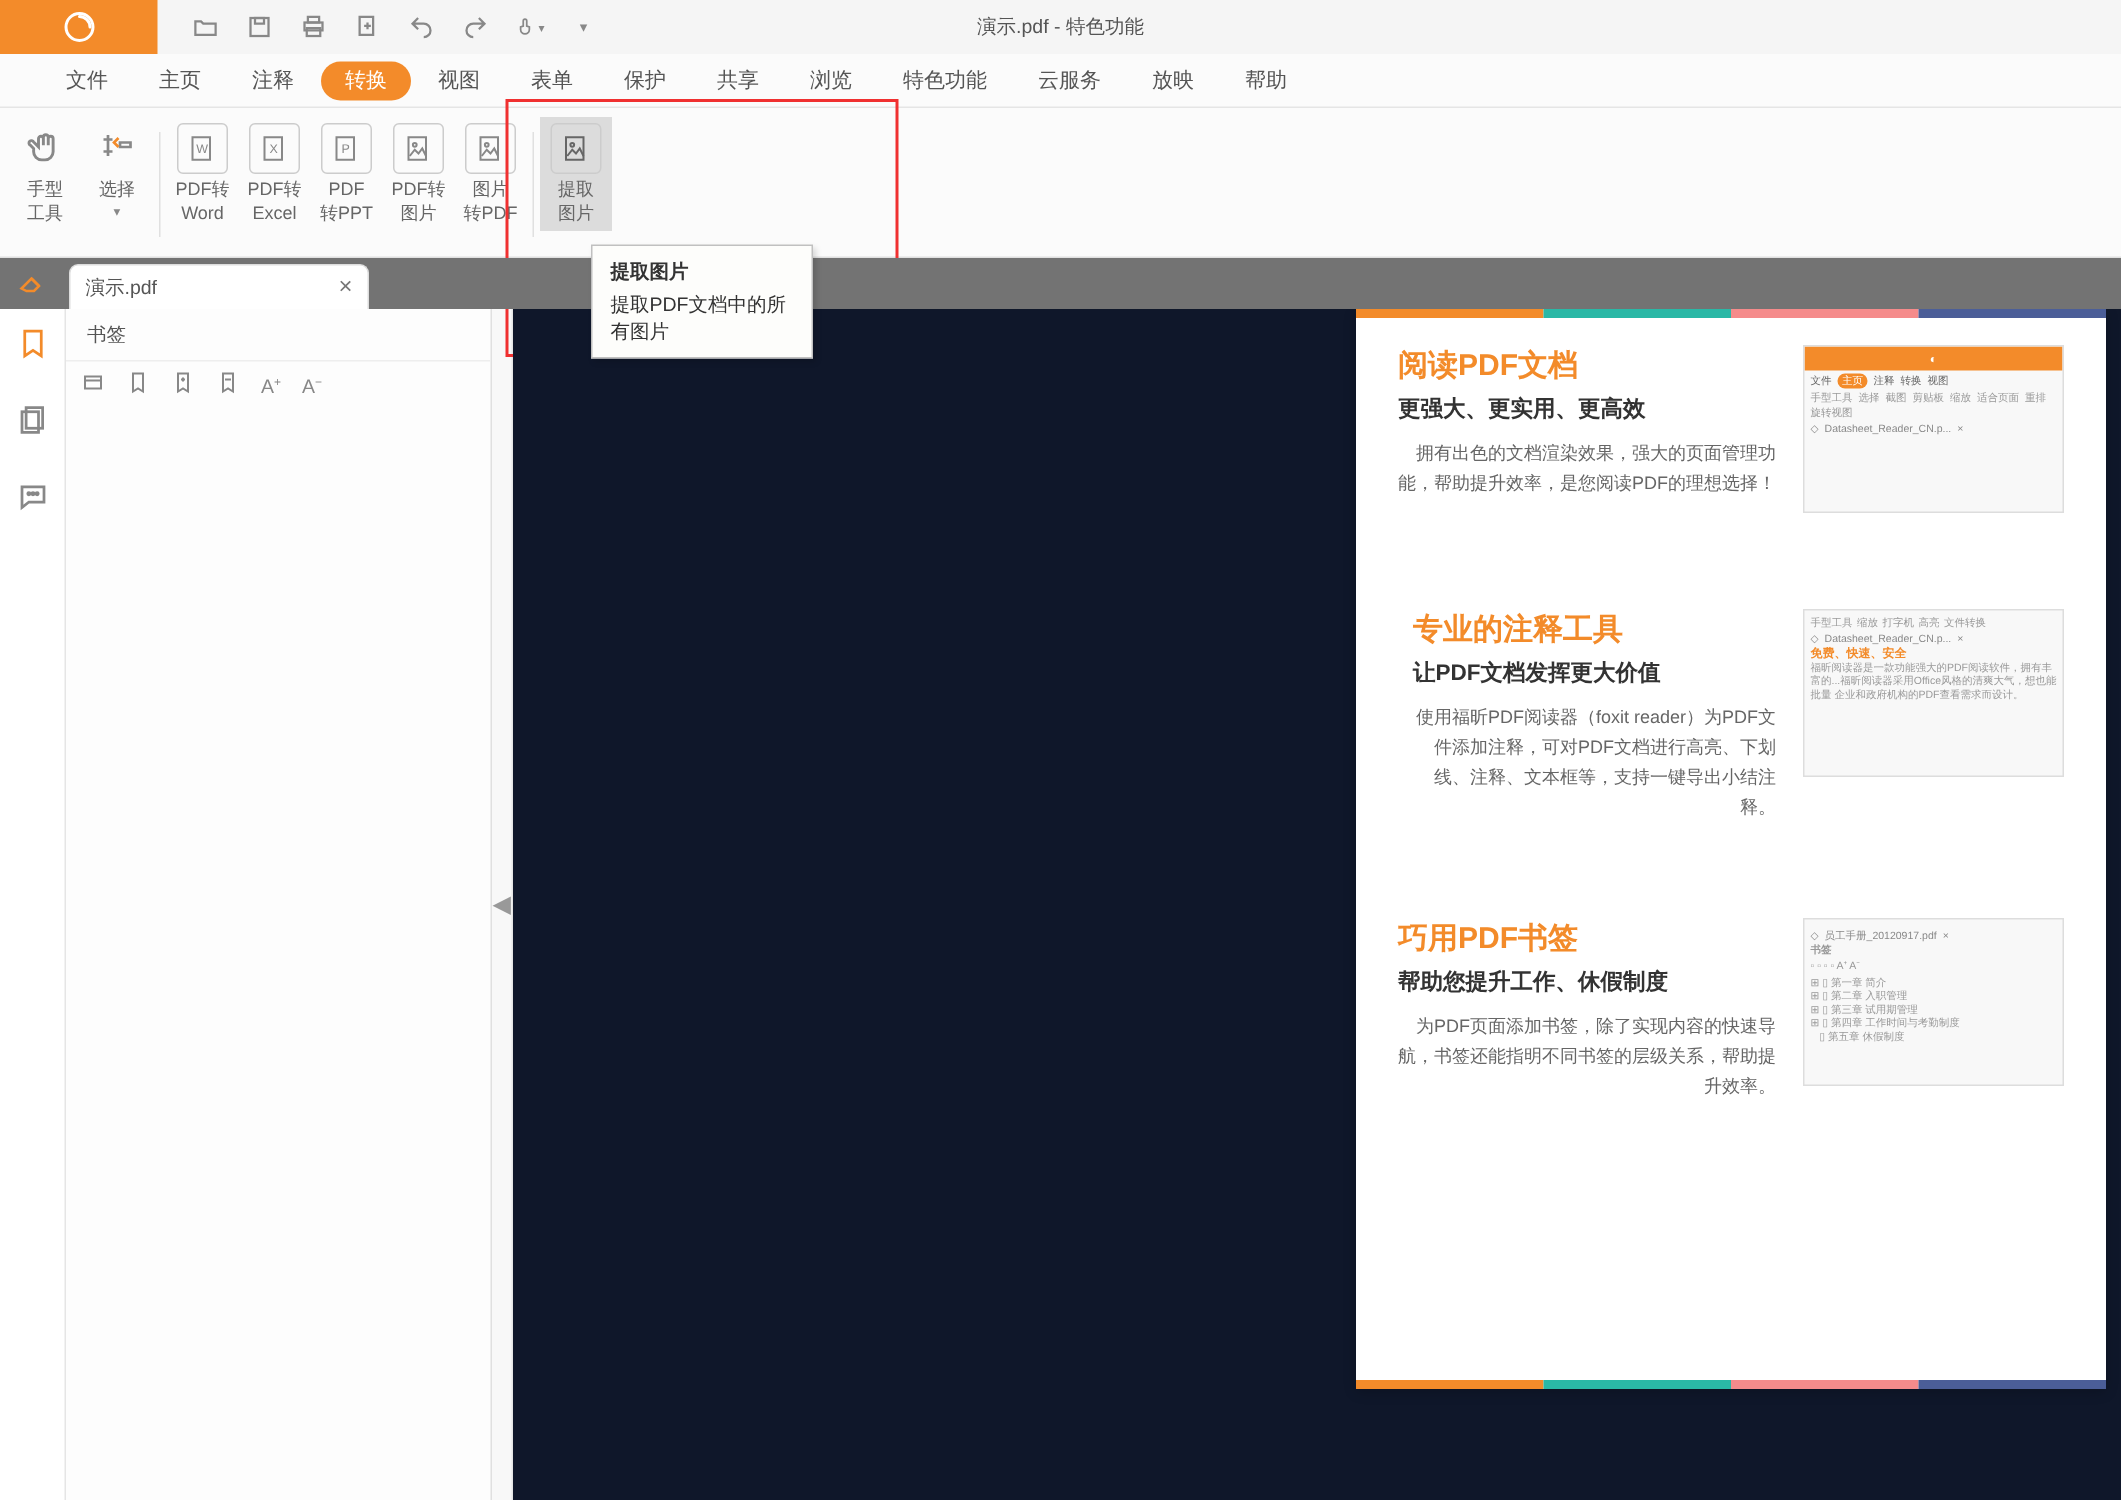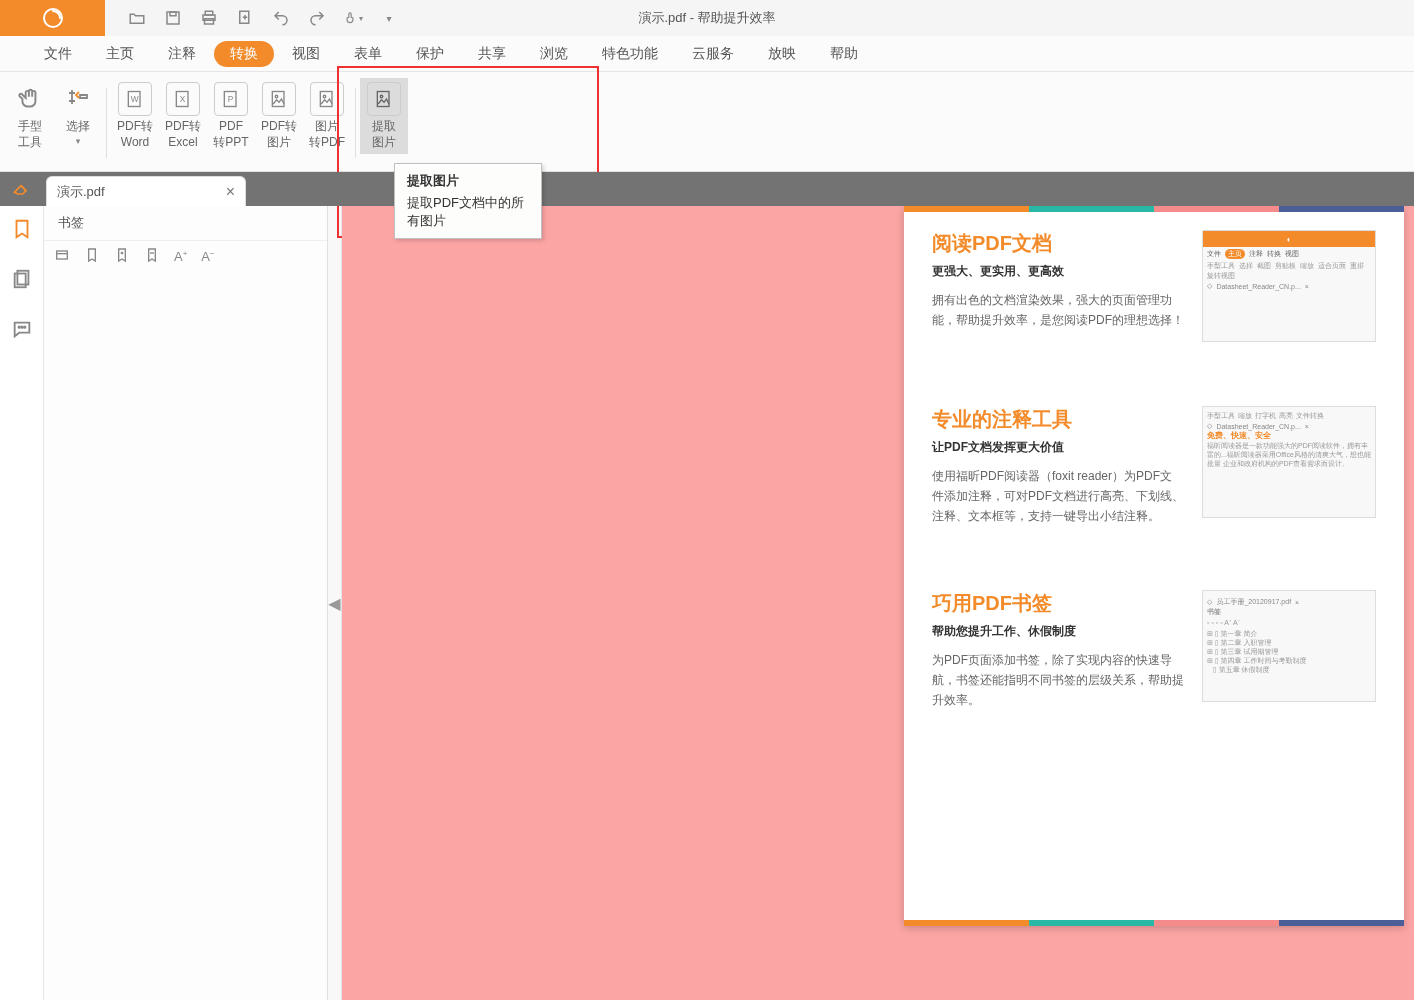--- a/index.html
+++ b/index.html
@@ -44,33 +44,33 @@
 .vsidebar .vicon { color:#888; cursor:pointer; }
 .vsidebar .vicon.active { color:#f38b2a; }
 
 .bookmark-panel { width:284px; background:#fdfdfd; border-right:1px solid #e0e0e0; display:flex; flex-direction:column; }
 .bm-header { padding:8px 14px; font-size:13px; color:#555; border-bottom:1px solid #eee; }
 .bm-toolbar { padding:6px 10px; display:flex; gap:14px; align-items:center; }
 .bm-toolbar .bmicon { color:#888; cursor:pointer; }
 
 .collapse-handle { width:14px; background:#f8f8f8; display:flex; align-items:center; justify-content:center; color:#999; cursor:pointer; border-right:1px solid #e5e5e5; }
 
-.doc-area { flex:1; background:#fca5a5; position:relative; overflow:hidden; }
+.doc-area { flex:1; background:#0f172a; position:relative; overflow:hidden; }
 .page { position:absolute; right:10px; top:0; width:500px; height:720px; background:#fff; box-shadow:0 2px 8px rgba(0,0,0,0.2); }
 .page-stripe { position:absolute; left:0; right:0; height:6px; display:flex; }
 .page-stripe.top { top:0; }
 .page-stripe.bottom { bottom:0; }
 .stripe-seg { flex:1; }
 .s1{background:#f38b2a;} .s2{background:#2ab8a6;} .s3{background:#f58b8b;} .s4{background:#4b5e98;}
 
 .section { padding: 24px 28px 0 28px; display:flex; gap:18px; align-items:flex-start; }
 .section .txt { flex:1; }
 .sec-title { font-size:20px; font-weight:bold; color:#f38b2a; margin-bottom:6px; }
-.sec-sub { font-size:12px; font-weight:bold; color:#333; margin-bottom:10px; }
-.sec-body { font-size:12px; color:#666; line-height:20px; }
+.sec-sub { font-size:15px; font-weight:bold; color:#333; margin-bottom:10px; }
+.sec-body { font-size:12px; color:#666; line-height:20px;text-align:right; }
 .thumb { width:174px; height:112px; background:#f8f8f8; border:1px solid #ddd; font-size:7px; color:#888; padding:4px; overflow:hidden; }
 
 .thumb .tb-top{height:16px;background:#f38b2a;margin:-4px -4px 2px -4px;display:flex;align-items:center;justify-content:center;color:#fff;font-size:8px;}
 .thumb .tb-menu{display:flex;gap:4px;font-size:7px;color:#666;margin-bottom:2px;}
 .thumb .tb-menu span.act{background:#f38b2a;color:#fff;padding:0 3px;border-radius:6px;}
 .thumb .tb-body{font-size:7px;color:#999;line-height:9px;}
 .thumb .tb-fn{display:flex;align-items:center;gap:4px;margin-top:2px;font-size:7px;}
 .thumb .tb-hl{color:#f38b2a;font-weight:bold;font-size:8px;}
 </style>
 </head>
@@ -119,21 +119,21 @@
         </svg>
       </span>
     <span class="qi">
         <svg width="18" height="18" viewBox="0 0 24 24" fill="none" stroke="currentColor" stroke-width="2">
           <path d="M10 11V5a2 2 0 1 1 4 0v6l3 1v3a5 5 0 0 1-10 0v-3z"></path>
         </svg>
         <span style="font-size:8px;margin-left:2px;">▾</span>
       </span>
     <span class="qi" style="font-size:10px;">▾</span>
   </div>
-  <div class="title-text">演示.pdf - 帮助提升效率</div>
+  <div class="title-text">演示.pdf - 特色功能</div>
 </div>
 
 <div class="menubar">
   <div class="menu-item">文件</div>
   <div class="menu-item">主页</div>
   <div class="menu-item">注释</div>
   <div class="menu-item active">转换</div>
   <div class="menu-item">视图</div>
   <div class="menu-item">表单</div>
   <div class="menu-item">保护</div>
@@ -332,21 +332,21 @@
               <span>剪贴板</span>
               <span>缩放</span>
               <span>适合页面</span>
               <span>重排</span>
               <span>旋转视图</span>
           </div>
           <div class="tb-fn">◇ <span>Datasheet_Reader_CN.p...</span> ×</div>
         </div>
       </div>
 
-      <div class="section" style="margin-top:40px;">
+      <div class="section" style="margin-top:40px;margin-left:10px;">
         <div class="txt">
           <div class="sec-title">专业的注释工具</div>
           <div class="sec-sub">让PDF文档发挥更大价值</div>
           <div class="sec-body">使用福昕PDF阅读器（foxit reader）为PDF文件添加注释，可对PDF文档进行高亮、下划线、注释、文本框等，支持一键导出小结注释。</div>
         </div>
         <div class="thumb">
           <div class="tb-body" style="display:flex;gap:3px;flex-wrap:wrap;margin-bottom:2px;">
             <span>手型工具</span>
               <span>缩放</span>
               <span>打字机</span>

